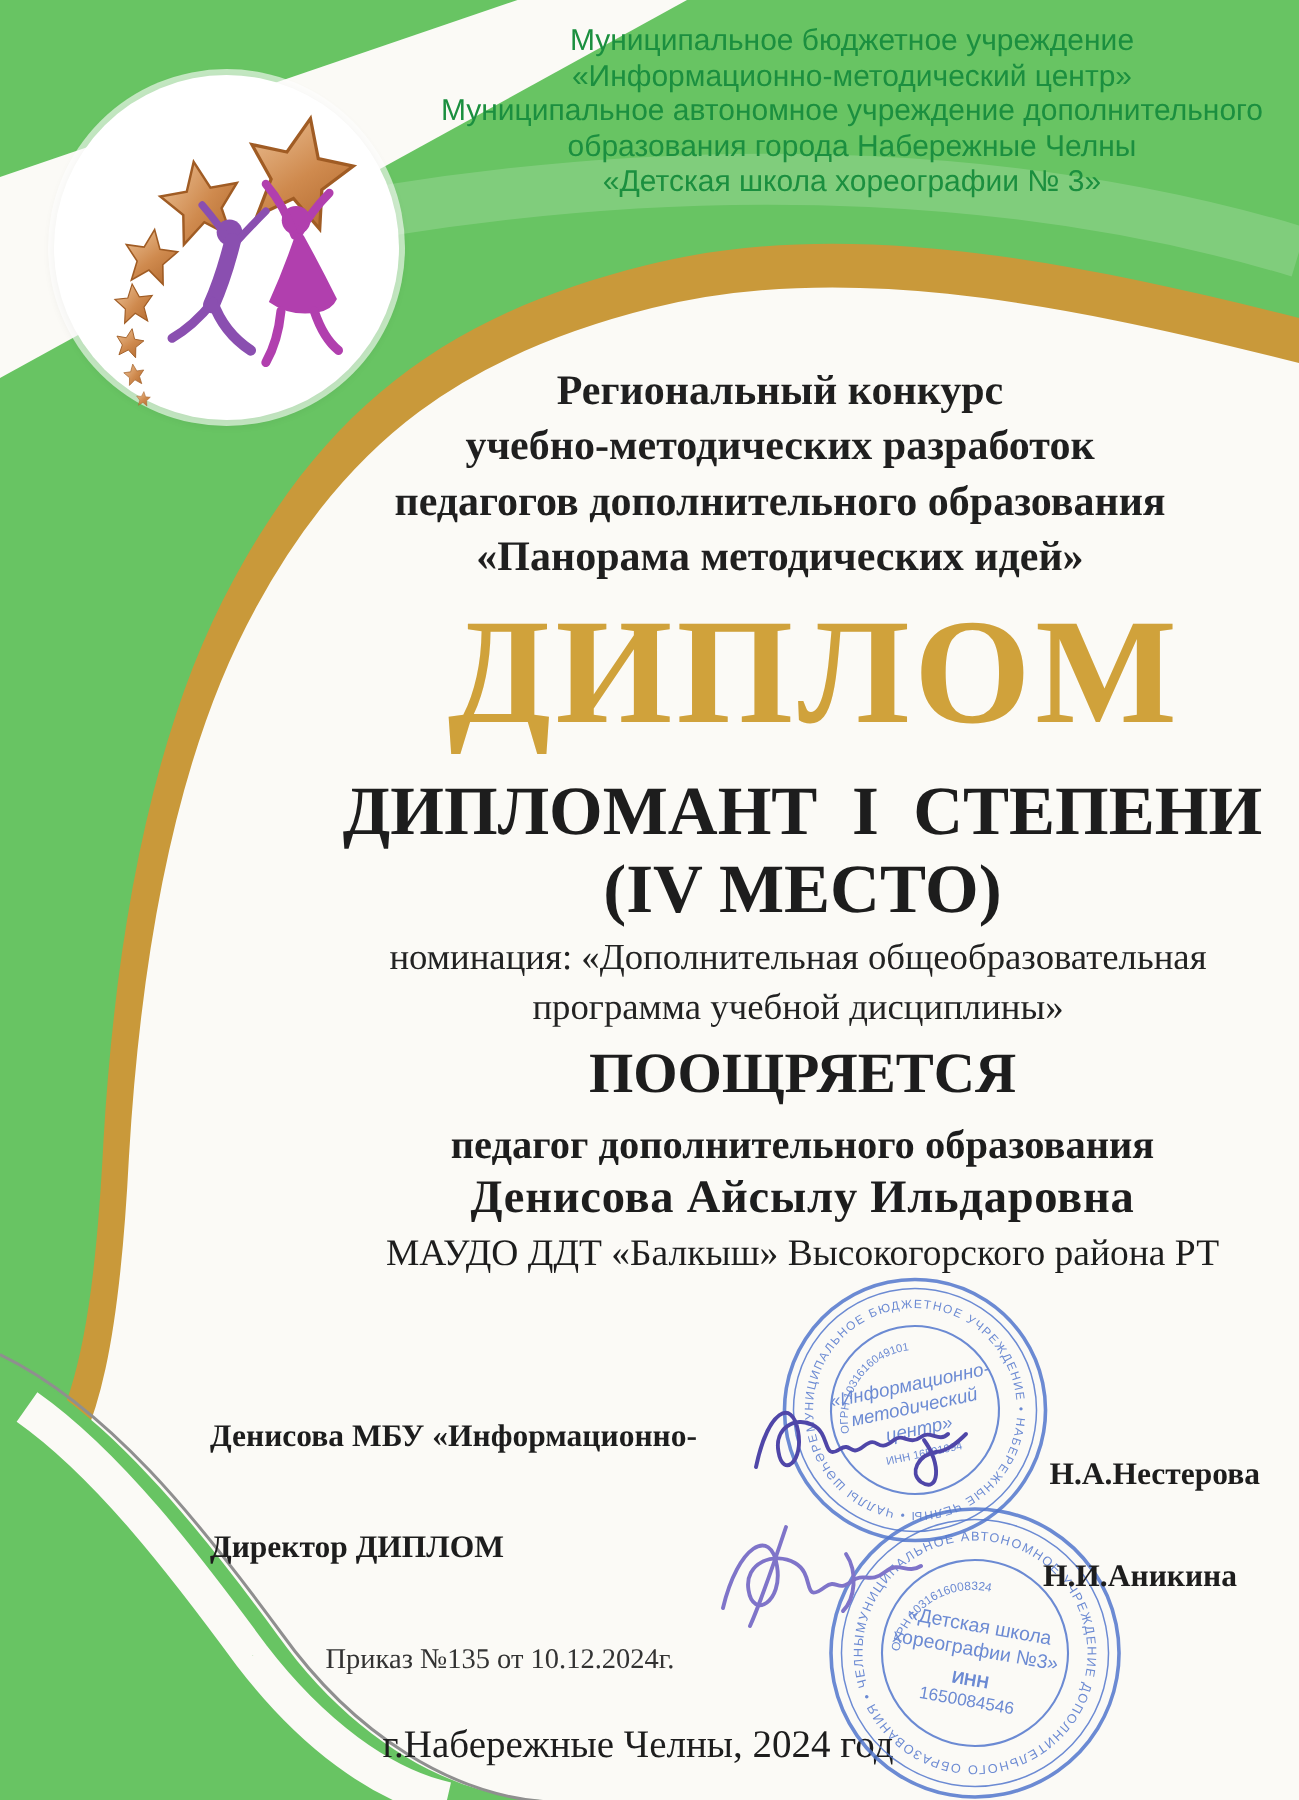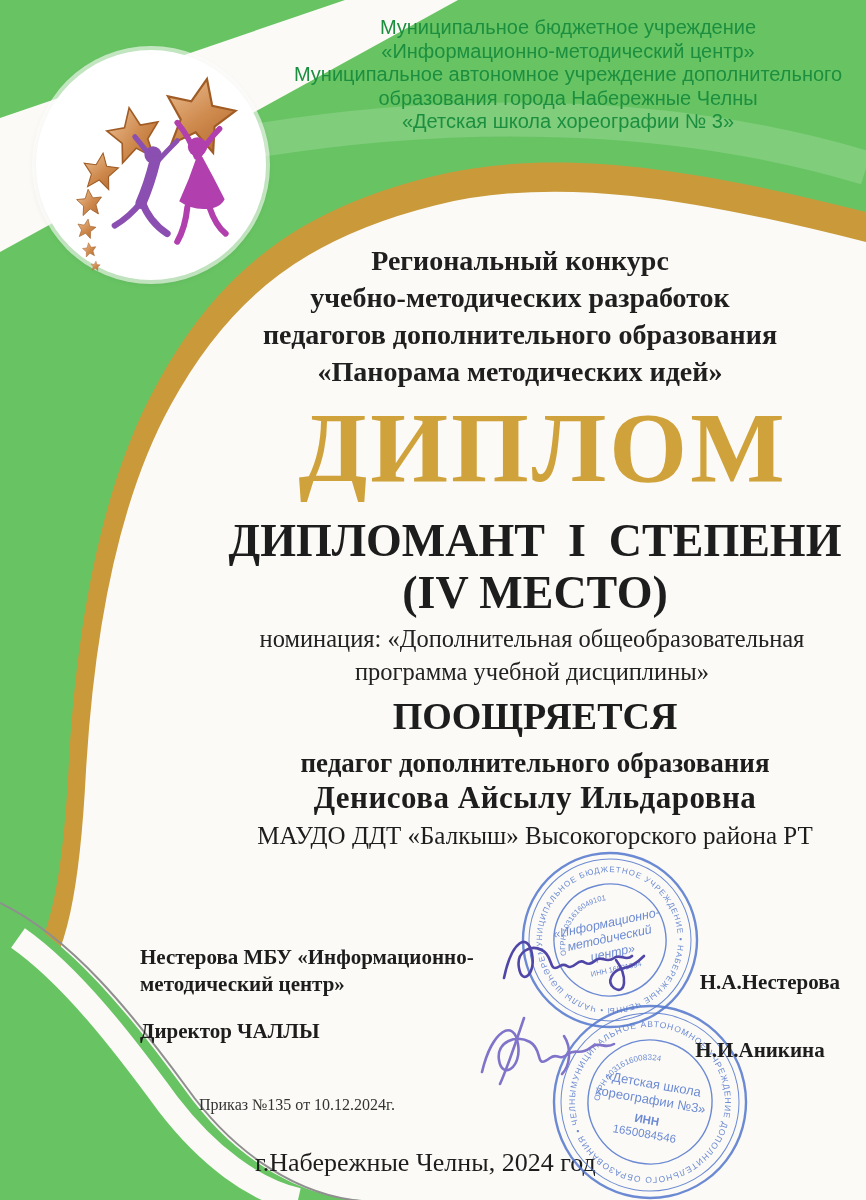--- a/index.html
+++ b/index.html
@@ -26,21 +26,21 @@
         font-size:38px;font-weight:700;}
   #role-line{left:105px;top:748px;width:860px;text-align:center;z-index:1;font-size:27px;font-weight:700;}
   #name-line{left:105px;top:780px;width:860px;text-align:center;z-index:1;font-size:31px;font-weight:700;letter-spacing:.5px;}
   #org-line{left:105px;top:822px;width:860px;text-align:center;z-index:1;font-size:25px;}
   .pos{left:140px;width:420px;z-index:1;font-size:21px;line-height:27px;font-weight:700;}
   #pos1{top:944px;}
   #pos2{top:1018px;}
   .sig-name{left:680px;width:160px;z-index:4;font-size:21px;font-weight:700;text-align:right;}
   #name1{top:970px;}
   #name2{top:1038px;text-align:center;}
-  #order-line{left:199px;top:1096px;z-index:1;font-size:16px;color:#333;}
+  #order-line{left:217px;top:1096px;z-index:1;font-size:19px;color:#333;}
   #footer-line{left:255px;top:1148px;width:600px;text-align:left;z-index:1;
         font-size:26px;font-weight:400;}
   #ink-svg{position:absolute;inset:0;z-index:3;pointer-events:none;}
   .stampline{fill:none;stroke:#5377cd;}
   .stamptxt{fill:#5377cd;font-family:"Liberation Sans",sans-serif;}
 </style>
 </head>
 <body>
 
 <svg id="frame-svg" width="866" height="1200" viewBox="0 0 866 1200">
@@ -119,25 +119,24 @@
   <div>номинация: «Дополнительная общеобразовательная</div>
   <div>программа учебной дисциплины»</div>
 </div>
 
 <div id="encouraged" class="abs">ПООЩРЯЕТСЯ</div>
 <div id="role-line" class="abs">педагог дополнительного образования</div>
 <div id="name-line" class="abs">Денисова Айсылу Ильдаровна</div>
 <div id="org-line" class="abs">МАУДО ДДТ «Балкыш» Высокогорского района РТ</div>
 
 <div id="pos1" class="abs pos">
-  <div>Нестерова МБУ «Информационно-</div>
-  <div>методический центр»</div>
+  <div>Денисова МБУ «Информационно-</div>
 </div>
 <div id="pos2" class="abs pos">
-  <div>Директор ЧАЛЛЫ</div>
+  <div>Директор ДИПЛОМ</div>
 </div>
 <div id="name1" class="abs sig-name">Н.А.Нестерова</div>
 <div id="name2" class="abs sig-name">Н.И.Аникина</div>
 
 <div id="order-line" class="abs">Приказ №135 от 10.12.2024г.</div>
 <div id="footer-line" class="abs">г.Набережные Челны, 2024 год</div>
 
 <svg id="ink-svg" width="866" height="1200" viewBox="0 0 866 1200">
   <defs>
     <path id="ring1" d="M -68,0 A 68,68 0 1,1 68,0 A 68,68 0 1,1 -68,0"></path>

